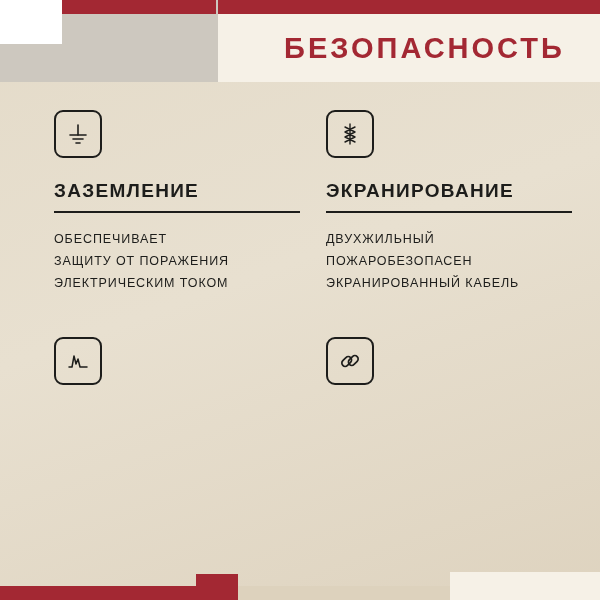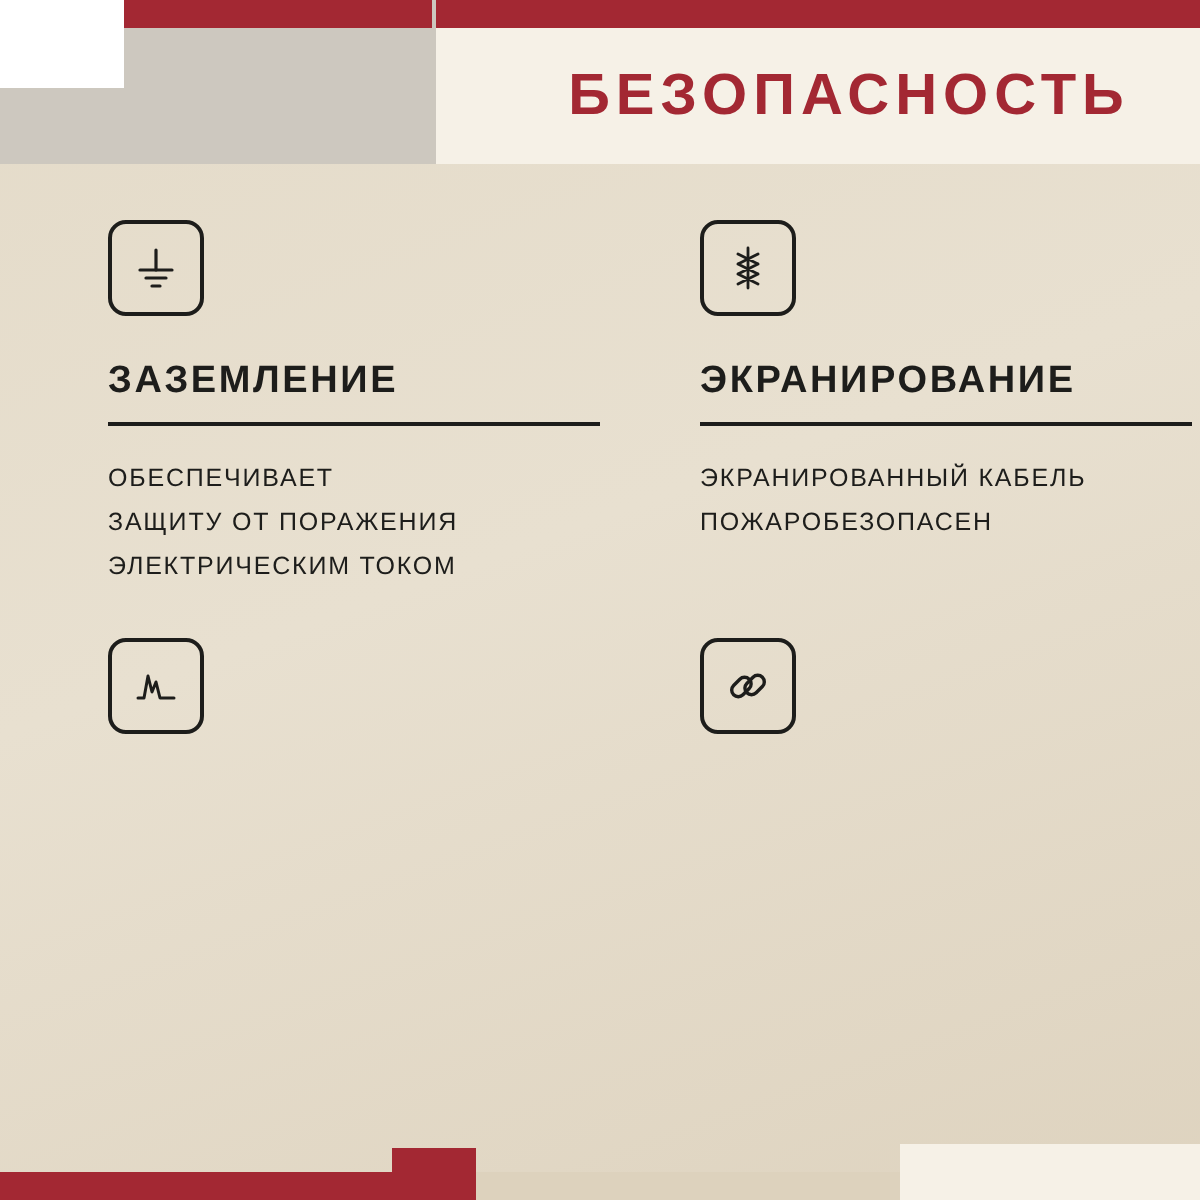--- a/index.html
+++ b/index.html
@@ -106,21 +106,20 @@
   .grid {
     position: absolute;
     left: 54px;
     right: 40px;
     top: 110px;
     display: grid;
     grid-template-columns: 272px 1fr;
     grid-template-rows: auto auto;
     row-gap: 42px;
     column-gap: 0px;
-    gap: 24px;
   }
   .card {
     width: 246px;
   }
   .icon-box {
     width: 44px;
     height: 44px;
     border: 2px solid #1d1d1b;
     border-radius: 9px;
     display: flex;
@@ -188,22 +187,23 @@
 
     <div class="card">
       <div class="icon-box">
         <svg width="26" height="26" viewBox="0 0 26 26" fill="none" stroke="#1d1d1b" stroke-width="1.4" stroke-linecap="round">
           <line x1="13" y1="3" x2="13" y2="23"></line>
           <path d="M8 6 L18 11 M18 6 L8 11 M8 11 L18 16 M18 11 L8 16 M8 16 L18 21 M18 16 L8 21"></path>
         </svg>
       </div>
       <div class="card-title">ЭКРАНИРОВАНИЕ</div>
       <div class="card-desc">
+        <span>ДВУХЖИЛЬНЫЙ</span>
+        <span>ПОЖАРОБЕЗОПАСЕН</span>
         <span>ЭКРАНИРОВАННЫЙ КАБЕЛЬ</span>
-        <span>ПОЖАРОБЕЗОПАСЕН</span>
       </div>
     </div>
 
     <div class="card">
       <div class="icon-box">
         <svg width="26" height="26" viewBox="0 0 26 26" fill="none" stroke="#1d1d1b" stroke-width="1.5" stroke-linecap="round" stroke-linejoin="round">
           <path d="M4 19 L7 19 L9 8 L11 16 L13 11 L15 19 L22 19"></path>
         </svg>
       </div>
     </div>

